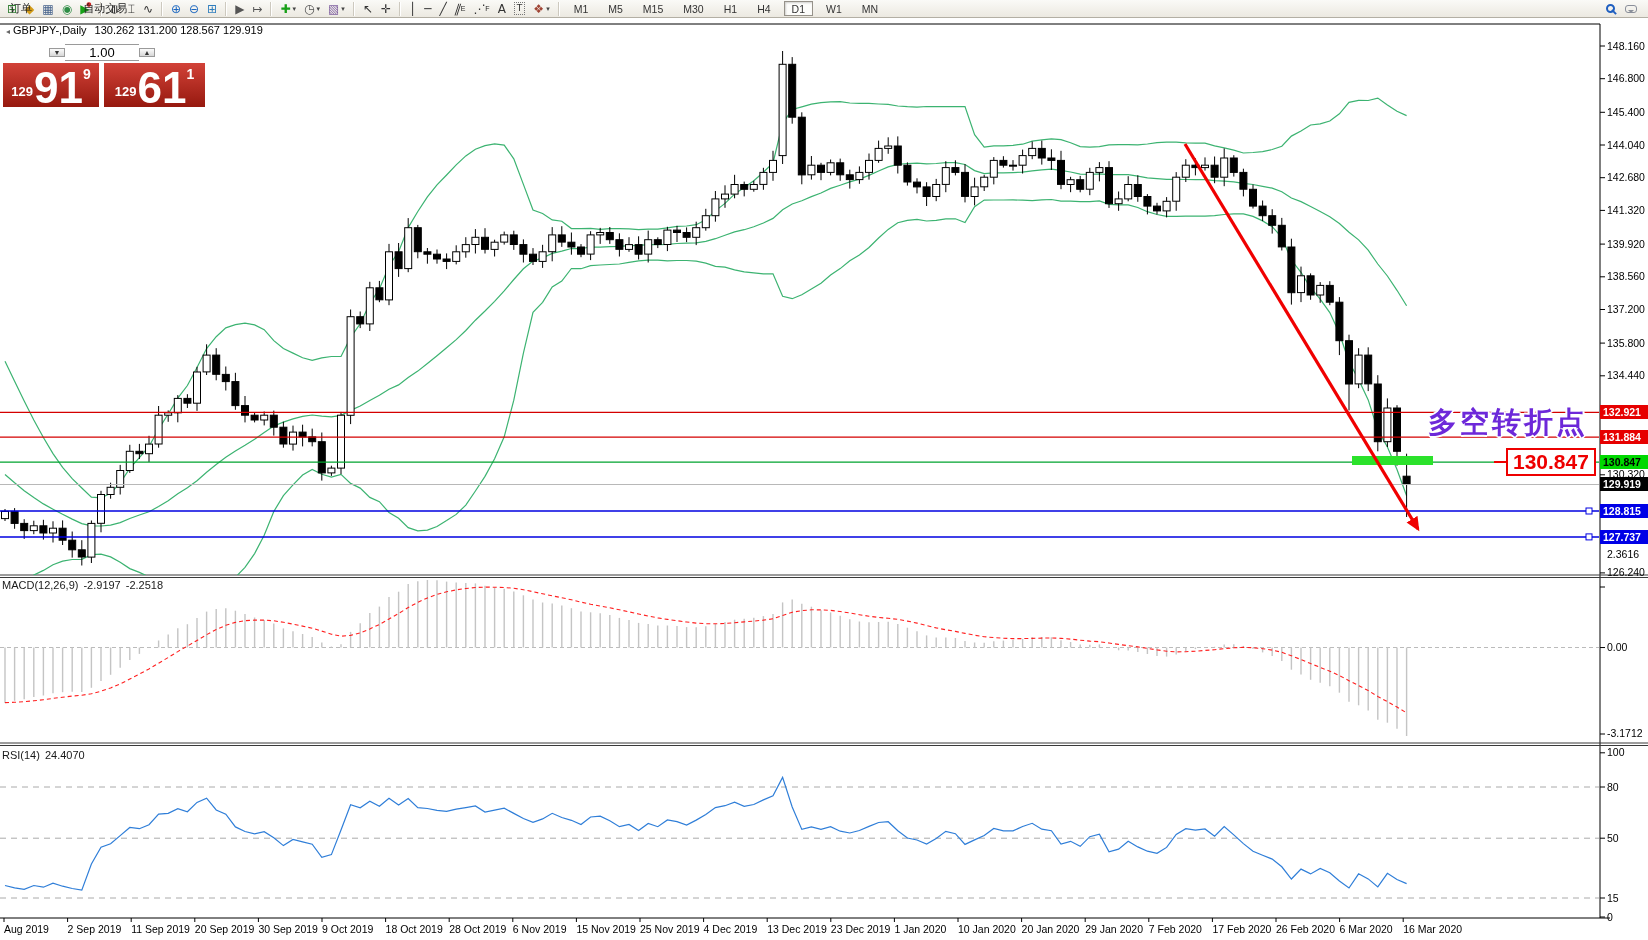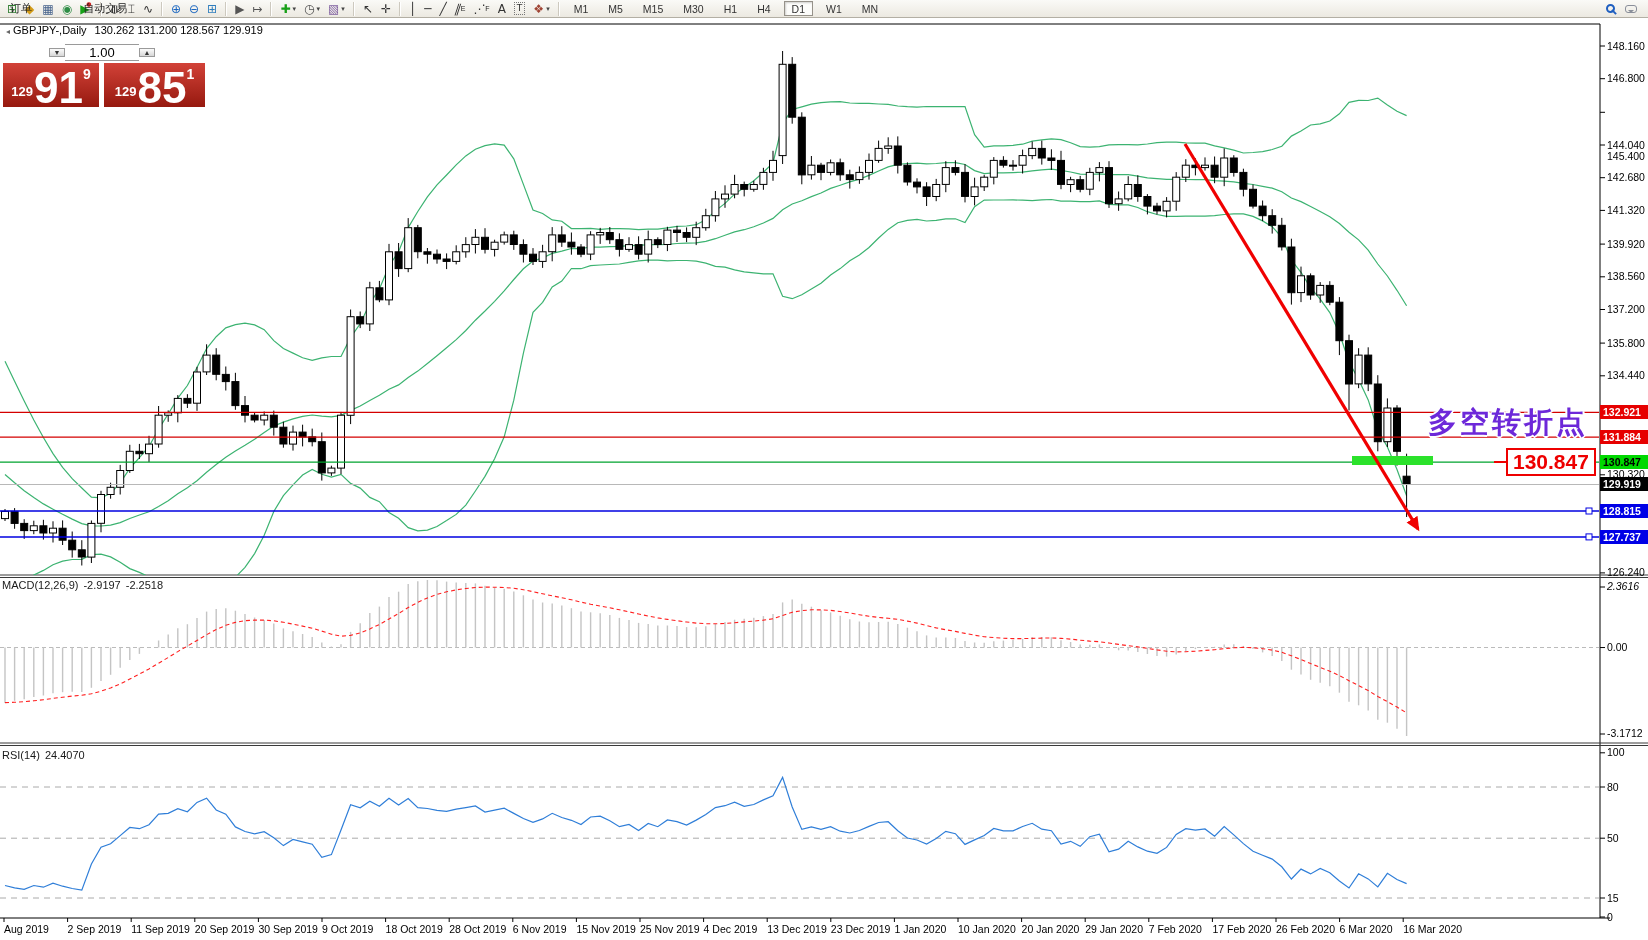--- a/index.html
+++ b/index.html
@@ -745,57 +745,57 @@
         <div class="btn-trade btn-buy">BUY</div>
       </div>
       <div class="ocp-row2">
         <div class="bigprice bp-sell">
           <span class="base">129</span>
           <span class="big">91</span>
           <span class="pip">9</span>
         </div>
         <div class="bigprice bp-buy">
           <span class="base">129</span>
-          <span class="big">85</span>
+          <span class="big">61</span>
           <span class="pip">1</span>
         </div>
       </div>
     </div>
 
     <div class="ind-lbl" style="left:2px;top:561px;">
       <span>MACD(12,26,9)</span><span>-2.9197</span><span>-2.2518</span>
     </div>
     <div class="ind-lbl" style="left:2px;top:731px;">
       <span>RSI(14)</span><span>24.4070</span>
     </div>
 
     <div class="turning-text">多空转折点</div>
     <div class="price-box">130.847</div>
 
     <div id="labels">
         <div class="lbl axis-lbl" style="top: 21.5px;">148.160</div>
         <div class="lbl axis-lbl" style="top: 54.1917px;">146.800</div>
-        <div class="lbl axis-lbl" style="top: 87.8449px; margin-top: 44px;">145.400</div>
+        <div class="lbl axis-lbl" style="top: 87.8449px;">145.400</div>
         <div class="lbl axis-lbl" style="top: 120.537px;">144.040</div>
         <div class="lbl axis-lbl" style="top: 153.228px;">142.680</div>
         <div class="lbl axis-lbl" style="top: 185.92px;">141.320</div>
         <div class="lbl axis-lbl" style="top: 219.573px;">139.920</div>
         <div class="lbl axis-lbl" style="top: 252.265px;">138.560</div>
         <div class="lbl axis-lbl" style="top: 284.956px;">137.200</div>
         <div class="lbl axis-lbl" style="top: 318.61px;">135.800</div>
         <div class="lbl axis-lbl" style="top: 351.301px;">134.440</div>
         <div class="lbl axis-lbl" style="top: 450.338px;">130.320</div>
         <div class="lbl axis-lbl" style="top: 548.413px;">126.240</div>
         <div class="lbl sp-lbl" style="top: 387.315px; background: rgb(230, 0, 0); color: rgb(255, 255, 255);">132.921</div>
         <div class="lbl sp-lbl" style="top: 412.242px; background: rgb(230, 0, 0); color: rgb(255, 255, 255);">131.884</div>
         <div class="lbl sp-lbl" style="top: 437.17px; background: rgb(0, 216, 0); color: rgb(0, 0, 0);">130.847</div>
         <div class="lbl sp-lbl" style="top: 459.477px; background: rgb(0, 0, 0); color: rgb(255, 255, 255);">129.919</div>
         <div class="lbl sp-lbl" style="top: 486.015px; background: rgb(0, 0, 230); color: rgb(255, 255, 255);">128.815</div>
         <div class="lbl sp-lbl" style="top: 511.928px; background: rgb(0, 0, 230); color: rgb(255, 255, 255);">127.737</div>
-        <div class="lbl axis-lbl" style="top: 562px; font-style: italic;">2.3616</div>
+        <div class="lbl axis-lbl" style="top: 530px;">2.3616</div>
         <div class="lbl axis-lbl" style="top: 623.037px;">0.00</div>
         <div class="lbl axis-lbl" style="top: 709px;">-3.1712</div>
         <div class="lbl axis-lbl" style="top: 728.34px;">100</div>
         <div class="lbl axis-lbl" style="top: 762.5px;">80</div>
         <div class="lbl axis-lbl" style="top: 813.74px;">50</div>
         <div class="lbl axis-lbl" style="top: 873.52px;">15</div>
         <div class="lbl axis-lbl" style="top: 893px;">0</div>
         <div class="lbl date-lbl" style="left: 4px;">Aug 2019</div>
         <div class="lbl date-lbl" style="left: 67.6px;">2 Sep 2019</div>
         <div class="lbl date-lbl" style="left: 131.2px;">11 Sep 2019</div>

